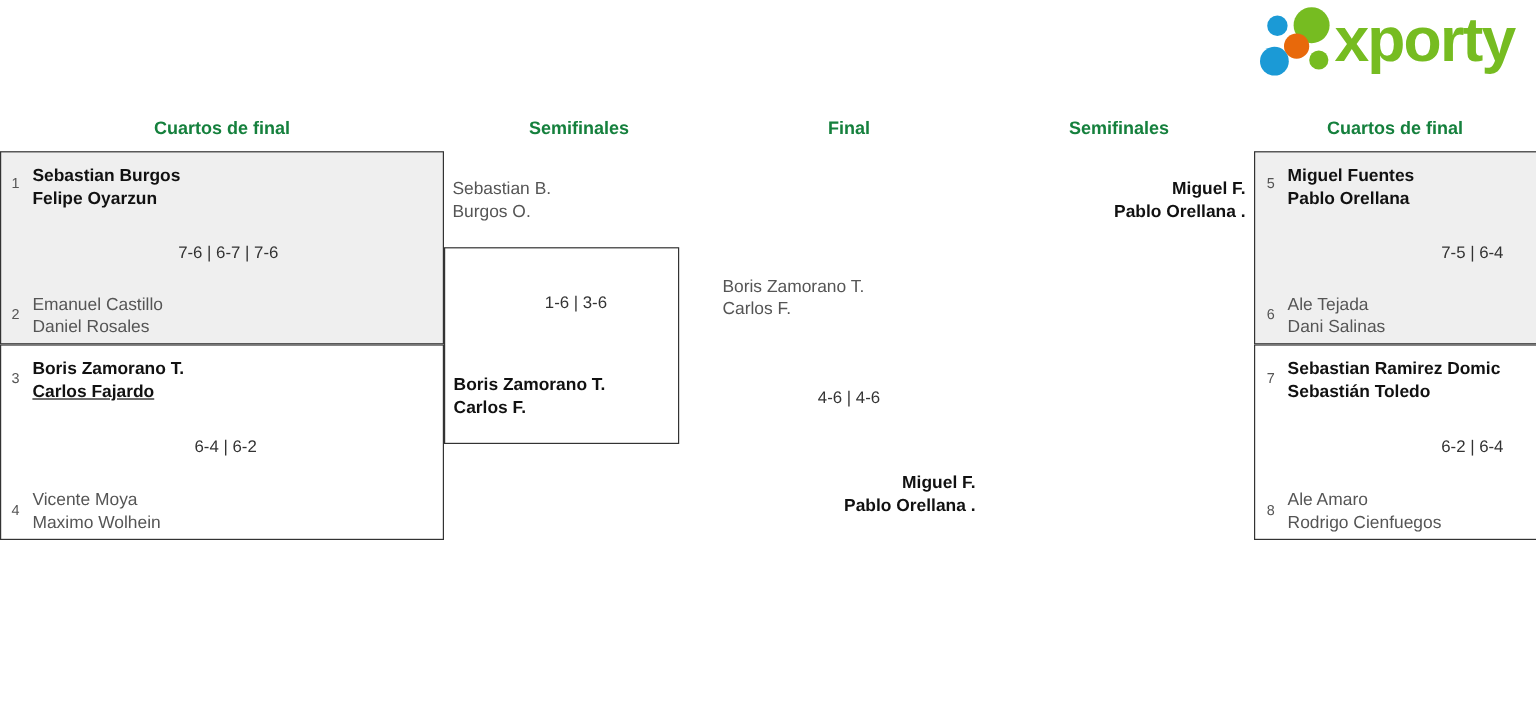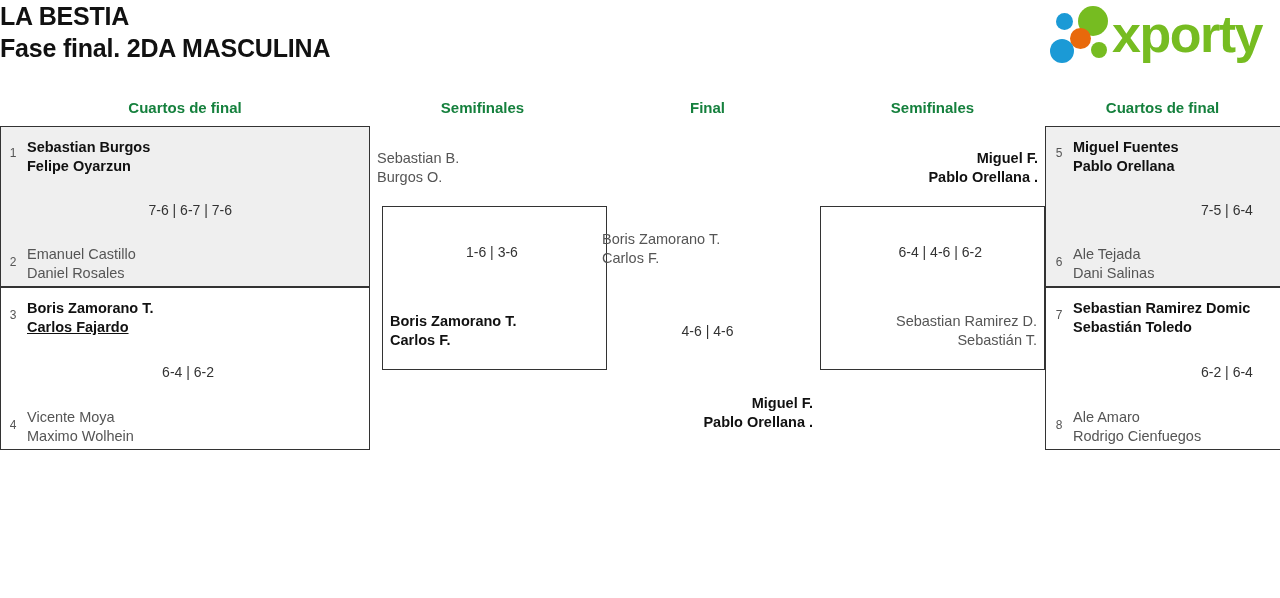--- a/index.html
+++ b/index.html
@@ -62,24 +62,20 @@
   .floating .team { position: static; display: block; }
 
   .ralign { text-align: right; }
   .lalign { text-align: left; }
 </style>
 </head>
 <body>
 
 <div id="root">
 
-  <div class="title-block">
-    <div class="title-line">LA BESTIA</div>
-    <div class="title-line">Fase final. 2DA MASCULINA</div>
-  </div>
 
   <div class="logo">
     <div class="logo-dots">
       <span class="dot" style="left:28px; top:0px;  width:30px; height:30px; background:#76bc21;"></span>
       <span class="dot" style="left:6px;  top:7px;  width:17px; height:17px; background:#1b9ad6;"></span>
       <span class="dot" style="left:20px; top:22px; width:21px; height:21px; background:#e8690b;"></span>
       <span class="dot" style="left:0px;  top:33px; width:24px; height:24px; background:#1b9ad6;"></span>
       <span class="dot" style="left:41px; top:36px; width:16px; height:16px; background:#76bc21;"></span>
     </div>
     <div class="logo-word" style="color:#76bc21;">xporty</div>
@@ -109,21 +105,21 @@
     <span class="seed" style="left:2px; top:130px;">4</span>
     <span class="team lalign" style="left:26px; top:120px;">Vicente Moya</span>
     <span class="team lalign" style="left:26px; top:139px;">Maximo Wolhein</span>
   </div>
 
   <div class="floating" style="left:377px; top:149px; width:210px;">
     <span class="team lalign">Sebastian B.</span>
     <span class="team lalign">Burgos O.</span>
   </div>
 
-  <div class="match" style="left:382px; top:206px; width:225px; height:164px;">
+  <div class="match" style="left:370px; top:206px; width:196px; height:164px;">
     <span class="score lalign" style="left:83px; top:36px;">1-6 | 3-6</span>
     <span class="team win lalign" style="left:7px; top:105px;">Boris Zamorano T.</span>
     <span class="team win lalign" style="left:7px; top:124px;">Carlos F.</span>
   </div>
 
   <div class="floating" style="left:602px; top:230px; width:215px;">
     <span class="team lalign">Boris Zamorano T.</span>
     <span class="team lalign">Carlos F.</span>
   </div>
 
@@ -134,25 +130,20 @@
   <div class="floating ralign" style="left:595px; top:394px; width:218px;">
     <span class="team win ralign" style="display:block;">Miguel F.</span>
     <span class="team win ralign" style="display:block;">Pablo Orellana .</span>
   </div>
 
   <div class="floating ralign" style="left:828px; top:149px; width:210px;">
     <span class="team win ralign" style="display:block;">Miguel F.</span>
     <span class="team win ralign" style="display:block;">Pablo Orellana .</span>
   </div>
 
-  <div class="match" style="left:820px; top:206px; width:225px; height:164px;">
-    <span class="score ralign" style="right:62px; top:36px;">6-4 | 4-6 | 6-2</span>
-    <span class="team ralign" style="right:7px; top:105px;">Sebastian Ramirez D.</span>
-    <span class="team ralign" style="right:7px; top:124px;">Sebastián T.</span>
-  </div>
 
   <div class="match highlight" style="left:1045px; top:126px; width:370px; height:161px;">
     <span class="seed" style="left:3px; top:19px;">5</span>
     <span class="team win lalign" style="left:27px; top:11px;">Miguel Fuentes</span>
     <span class="team win lalign" style="left:27px; top:30px;">Pablo Orellana</span>
     <span class="score lalign" style="left:155px; top:74px;">7-5 | 6-4</span>
     <span class="seed" style="left:3px; top:128px;">6</span>
     <span class="team lalign" style="left:27px; top:118px;">Ale Tejada</span>
     <span class="team lalign" style="left:27px; top:137px;">Dani Salinas</span>
   </div>

